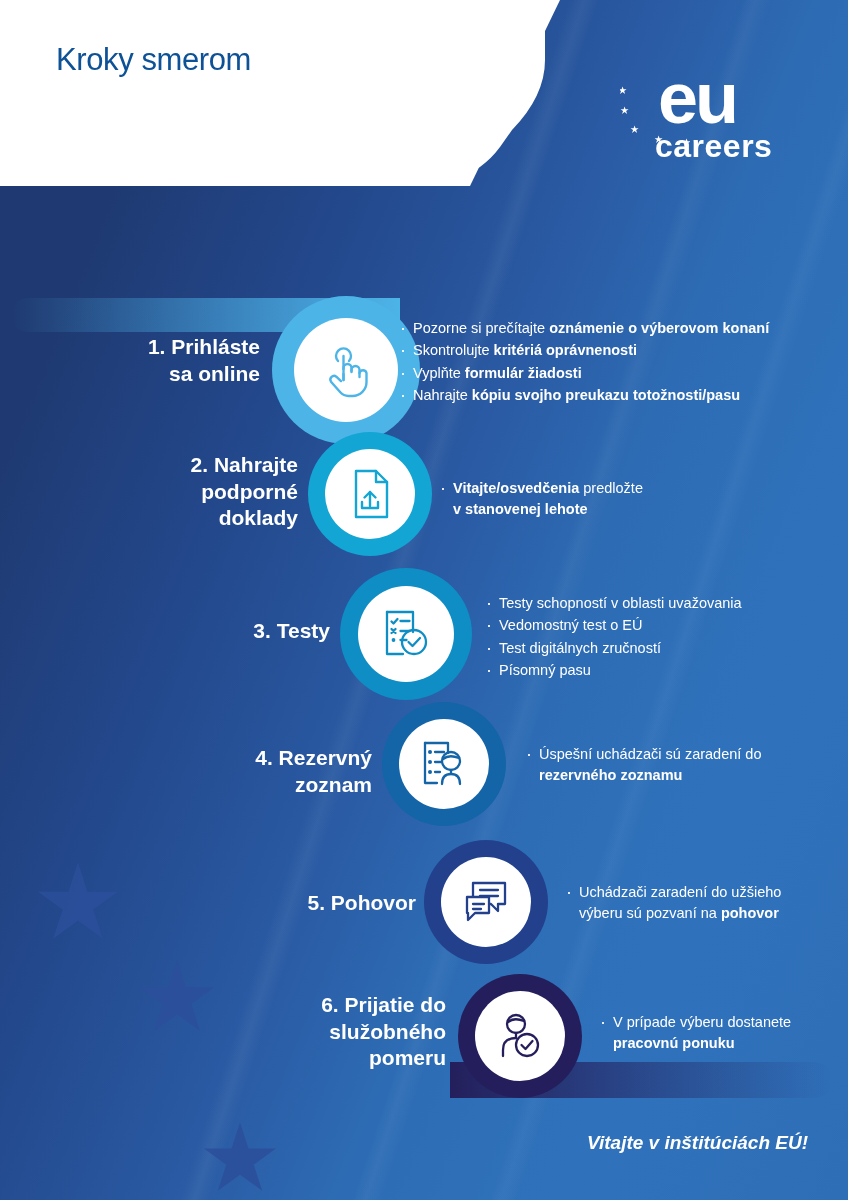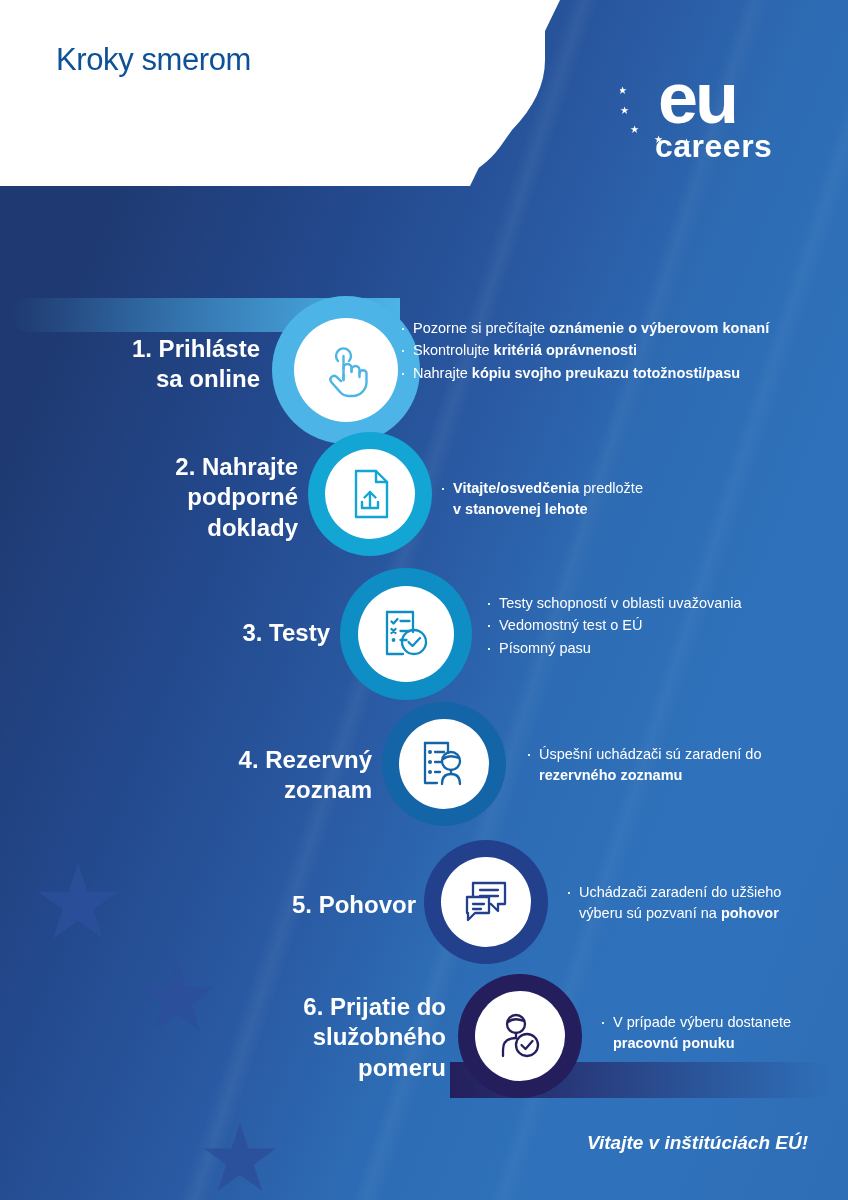--- a/index.html
+++ b/index.html
@@ -85,21 +85,21 @@
   }
   .circle .inner{
     background:#fff;border-radius:50%;
     display:flex;align-items:center;justify-content:center;
   }
   .ribbon{position:absolute;z-index:1;}
   .step-label{
     position:absolute;
     color:#ffffff;
     font-weight:700;
-    font-size:24px;
+    font-size:21px;
     line-height:1.27;
     text-align:right;
     z-index:5;
     white-space:pre-line;
   }
   .bullets{
     position:absolute;
     z-index:5;
     color:#ffffff;
     font-size:14.5px;
@@ -213,20 +213,21 @@
             </svg>
           </span>
         </div>
       </div>
       <div class="step-label" style="left:48px;top:334px;width:212px;">1. Prihláste
 sa online</div>
       <div class="bullets" style="left:398px;top:318px;width:442px;">
           <ul>
             <li><span>Pozorne si prečítajte </span><b>oznámenie o výberovom konaní</b></li>
             <li><span>Skontrolujte </span><b>kritériá oprávnenosti</b></li>
+            <li><span>Vyplňte </span><b>formulár žiadosti</b></li>
             <li><span>Nahrajte </span><b>kópiu svojho preukazu totožnosti/pasu</b></li>
           </ul>
         </div>
     </div>
 
     <div class="step">
       <div class="circle" style="left:308px;top:432px;width:124px;height:124px;background:#13a5d4;">
         <div class="inner" style="width:90px;height:90px;">
           <span class="icon">
             <svg width="46" height="52" viewBox="0 0 46 52">
@@ -270,20 +271,21 @@
               </g>
             </svg>
           </span>
         </div>
       </div>
       <div class="step-label" style="left:130px;top:618px;width:200px;">3. Testy</div>
       <div class="bullets" style="left:484px;top:593px;width:350px;">
           <ul>
             <li><span>Testy schopností v oblasti uvažovania</span></li>
             <li><span>Vedomostný test o EÚ</span></li>
+            <li><span>Test digitálnych zručností</span></li>
             <li><span>Písomný pasu</span></li>
           </ul>
         </div>
     </div>
 
     <div class="step">
       <div class="circle" style="left:382px;top:702px;width:124px;height:124px;background:#1464a8;">
         <div class="inner" style="width:90px;height:90px;">
           <span class="icon">
             <svg width="48" height="48" viewBox="0 0 48 48">

